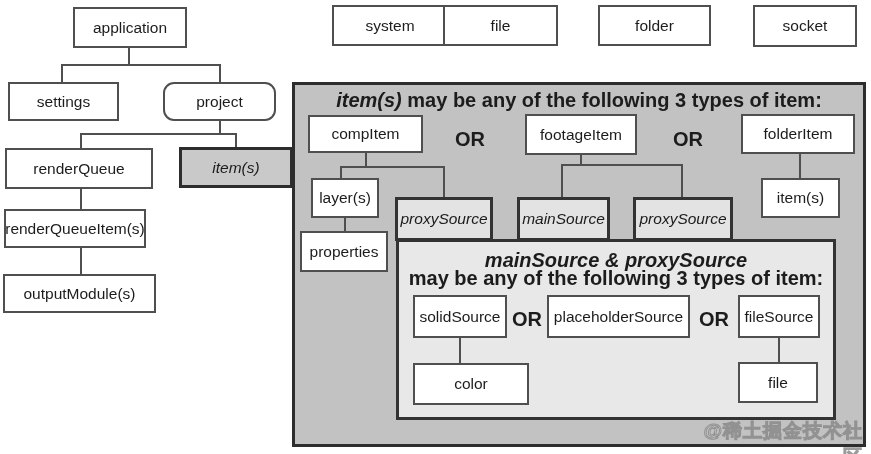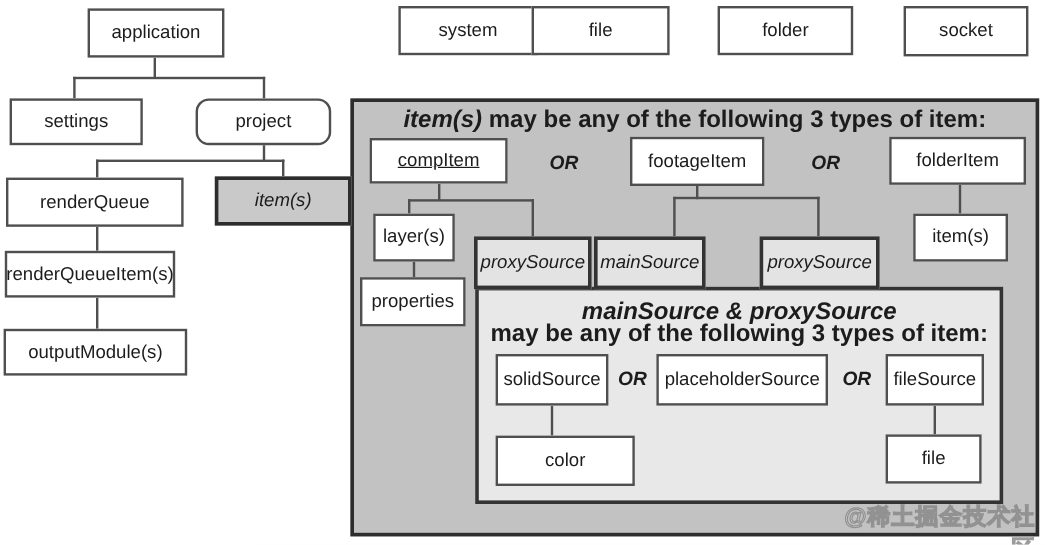--- a/index.html
+++ b/index.html
@@ -15,21 +15,21 @@
     background:#ffffff;border:2px solid #4f4f4f;font-size:15.5px;line-height:1;white-space:nowrap;
   }
   .box.thick{background:#e3e3e3;border:3px solid #333333;font-style:italic;}
   .box.grayfill{background:#c9c9c9;border:3px solid #2d2d2d;font-style:italic;}
   .line{position:absolute;background:#4f4f4f;}
   .vline{width:2px;}
   .hline{height:2px;}
   .heading{position:absolute;text-align:center;font-weight:bold;font-size:20px;line-height:18px;}
   .heading .it{font-style:italic;}
   .or{
-    position:absolute;width:50px;text-align:center;font-style:italic;font-weight:bold;font-size:16px;
+    position:absolute;width:50px;text-align:center;font-weight:bold;font-size:20px;
   }
   #watermark{
     position:absolute;left:688px;top:418px;width:175px;text-align:right;
     font-size:19px;font-weight:bold;letter-spacing:1px;
     color:rgba(224,224,224,0.45);-webkit-text-stroke:1px rgba(125,125,125,0.75);
   }
 </style>
 </head>
 <body>
 
@@ -73,29 +73,29 @@
   <div class="box" style="left:163px;top:82px;width:113px;height:39px;border-radius:11px;">project</div>
   <div class="box" style="left:5px;top:148px;width:148px;height:41px;">renderQueue</div>
   <div class="box grayfill" style="left:179px;top:147px;width:114px;height:41px;">item(s)</div>
   <div class="box" style="left:4px;top:209px;width:142px;height:39px;">renderQueueItem(s)</div>
   <div class="box" style="left:3px;top:274px;width:153px;height:39px;">outputModule(s)</div>
 
   <div class="heading" style="left:292px;top:91px;width:574px;">
     <span class="it">item(s)</span><span> may be any of the following 3 types of item:</span>
   </div>
 
-  <div class="box" style="left:308px;top:115px;width:115px;height:38px;text-decoration:underline;">compItem</div>
+  <div class="box" style="left:308px;top:115px;width:115px;height:38px;">compItem</div>
   <div class="or" style="left:445px;top:128px;">OR</div>
   <div class="box" style="left:525px;top:114px;width:112px;height:41px;">footageItem</div>
   <div class="or" style="left:663px;top:128px;">OR</div>
   <div class="box" style="left:741px;top:114px;width:114px;height:40px;">folderItem</div>
 
   <div class="box" style="left:311px;top:178px;width:68px;height:40px;">layer(s)</div>
   <div class="box thick" style="left:395px;top:197px;width:98px;height:44px;">proxySource</div>
-  <div class="box thick" style="left:495px;top:197px;width:93px;height:44px;">mainSource</div>
+  <div class="box thick" style="left:517px;top:197px;width:93px;height:44px;">mainSource</div>
   <div class="box thick" style="left:633px;top:197px;width:100px;height:44px;">proxySource</div>
   <div class="box" style="left:761px;top:178px;width:79px;height:40px;">item(s)</div>
   <div class="box" style="left:300px;top:231px;width:88px;height:41px;">properties</div>
 
   <div class="heading" style="left:396px;top:251px;width:440px;">
     <span class="it">mainSource &amp; proxySource</span><br>
     <span>may be any of the following 3 types of item:</span>
   </div>
 
   <div class="box" style="left:413px;top:295px;width:94px;height:43px;">solidSource</div>

